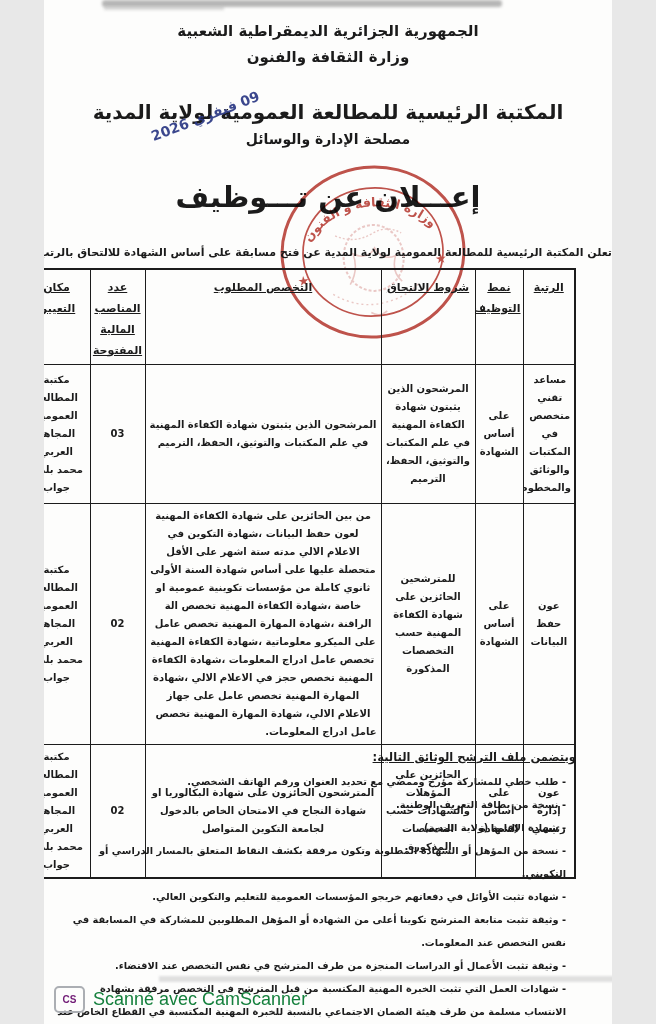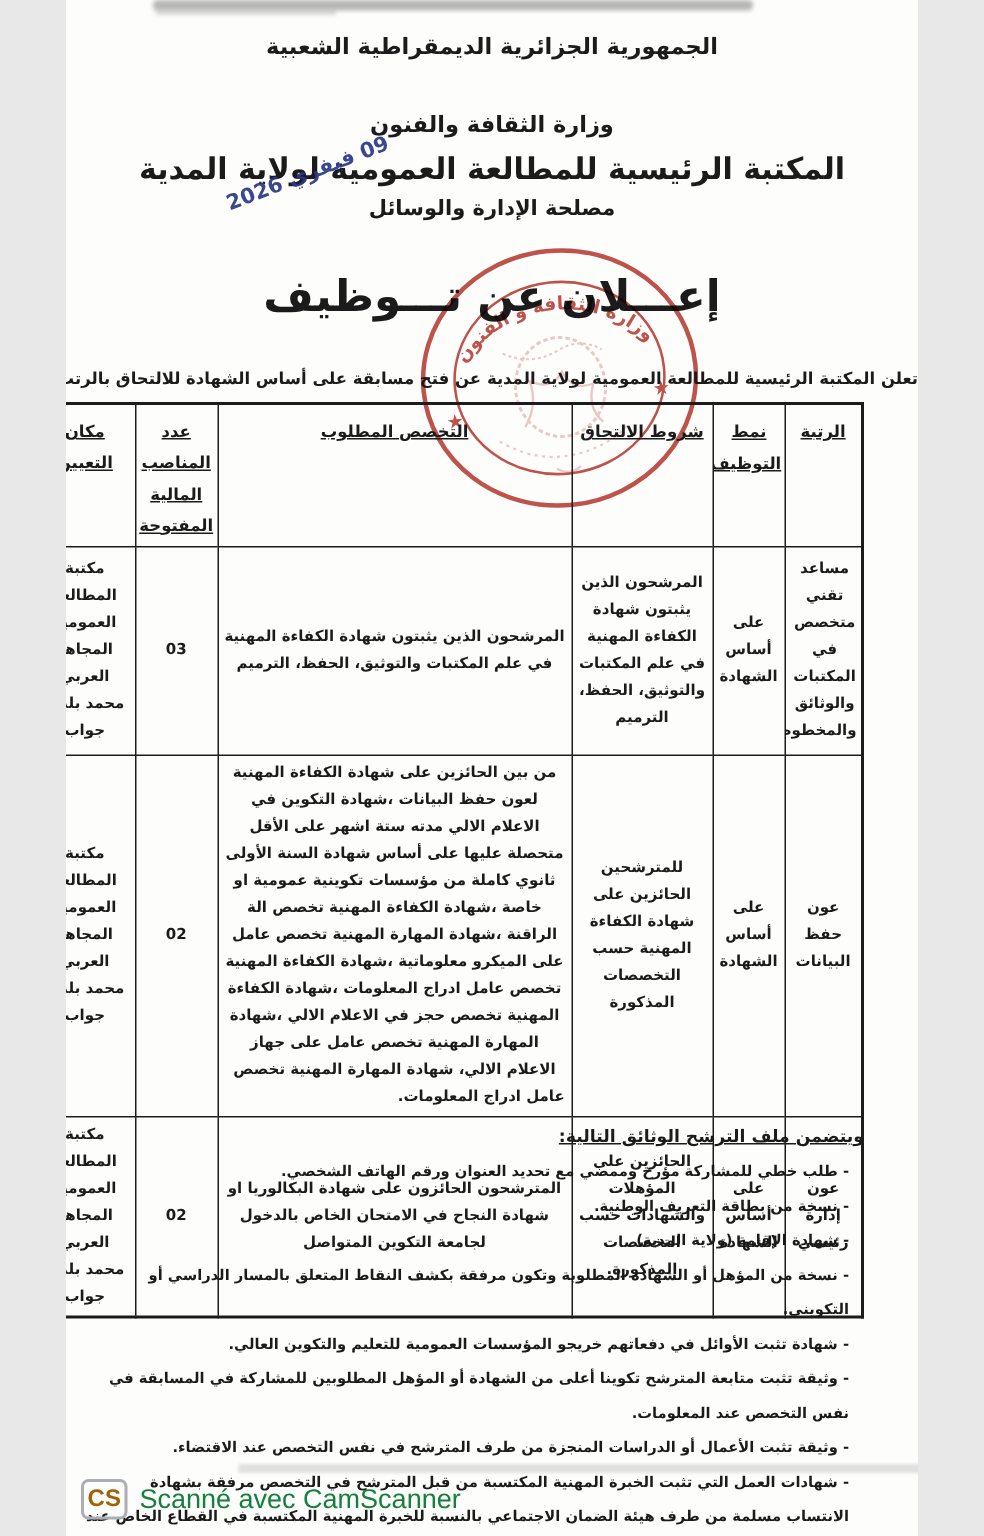--- a/index.html
+++ b/index.html
@@ -8,21 +8,21 @@
     font-family:"DejaVu Sans",sans-serif;overflow:hidden;color:#1b1b1b;
     margin:0 auto;
   }
   
   .smudge-top{position:absolute;top:0;left:58px;width:400px;height:7px;background:#7d7d7d;opacity:.55;filter:blur(1.5px);border-radius:3px;}
   .smudge-top2{position:absolute;top:6px;left:60px;width:120px;height:4px;background:#b5b5b5;opacity:.5;filter:blur(1.5px);}
   .smudge-bottom{position:absolute;top:976px;left:115px;width:530px;height:6px;background:#d9d9d9;opacity:.8;filter:blur(1px);}
   
   .hdr{position:absolute;left:0;right:0;text-align:center;font-weight:bold;direction:rtl;}
   .hdr1{top:22px;font-size:15px;}
-  .hdr2{top:74px;font-size:15px;}
+  .hdr2{top:48px;font-size:15px;}
   .hdr3{top:100px;font-size:20px;}
   .hdr4{top:131px;font-size:14px;}
   
   .date-note{
     position:absolute;left:104px;top:108px;transform:rotate(-21deg);
     color:#2b3884;font-size:14px;font-weight:bold;direction:rtl;white-space:nowrap;
     letter-spacing:1px;opacity:.92;
   }
   
   .title{position:absolute;top:180px;left:0;right:0;text-align:center;font-size:29px;font-weight:bold;direction:rtl;letter-spacing:0;}
@@ -40,22 +40,22 @@
   table.jobs td{font-size:10px;font-weight:bold;vertical-align:middle;text-align:center;padding:3px 4px;line-height:1.8;}
   td.num{font-size:12px;}
   td.spec-long{font-size:9.5px;text-align:justify;text-align-last:right;padding:4px 9px;line-height:1.7;}
   td.rank{font-size:10px;line-height:1.6;}
   
   .docs{position:absolute;top:750px;right:36px;left:12px;direction:rtl;text-align:right;}
   .docs-heading{font-size:11.5px;font-weight:bold;text-decoration:underline;margin-bottom:6px;}
   .doc-item{font-size:9.8px;font-weight:bold;line-height:2.35;padding-right:10px;}
   
   .watermark{position:absolute;left:10px;top:986px;display:flex;align-items:center;gap:8px;direction:ltr;}
-  .cs-box{width:27px;height:23px;border:2.5px solid #abaeb3;border-radius:5px;color:#a16207;
-    font-size:16px;font-weight:bold;display:flex;align-items:center;justify-content:center;
+  .cs-box{width:27px;height:23px;border:2.5px solid #abaeb3;border-radius:5px;color:#701a75;
+    font-size:10px;font-weight:bold;display:flex;align-items:center;justify-content:center;
     font-family:"Liberation Sans",sans-serif;}
   .cs-text{color:#15803d;font-size:18px;font-family:"Liberation Sans",sans-serif;}
 </style>
 </head>
 <body>
 
 <div class="page">
 
   <div class="smudge-top"></div>
   <div class="smudge-top2"></div>

